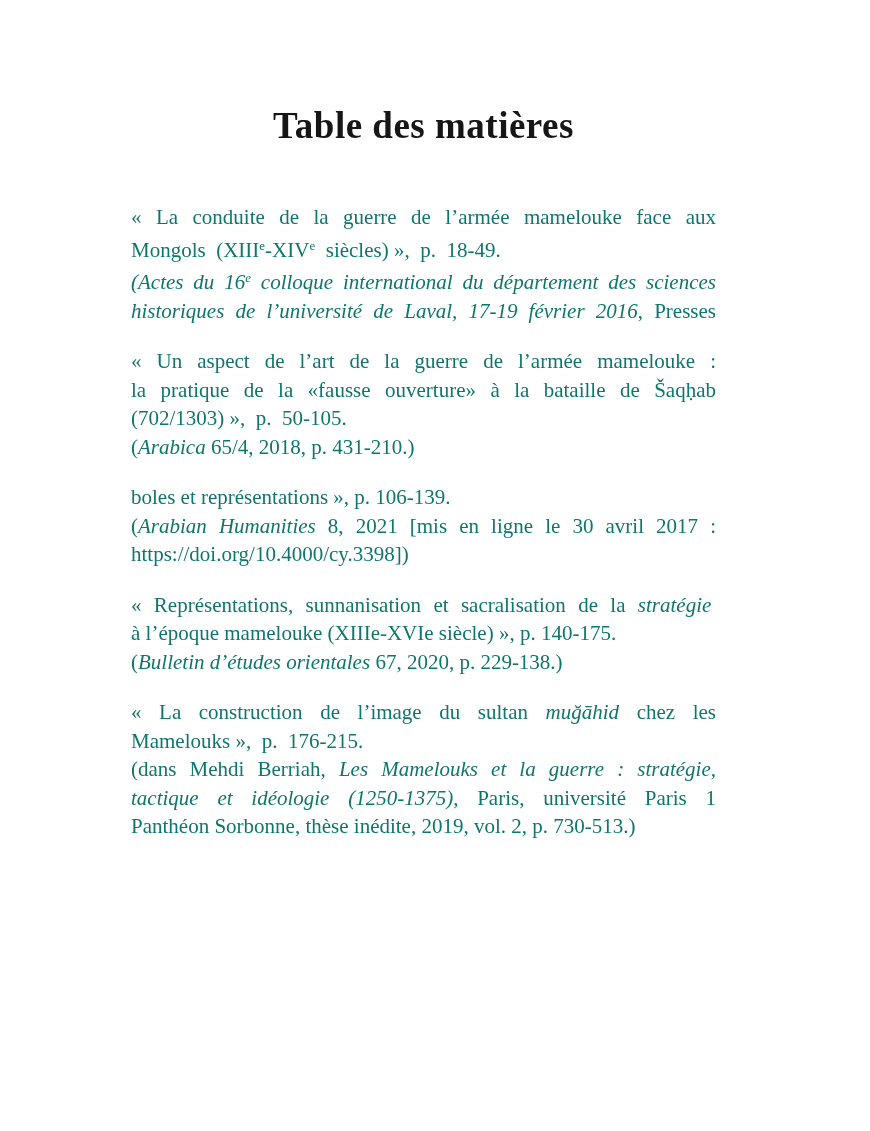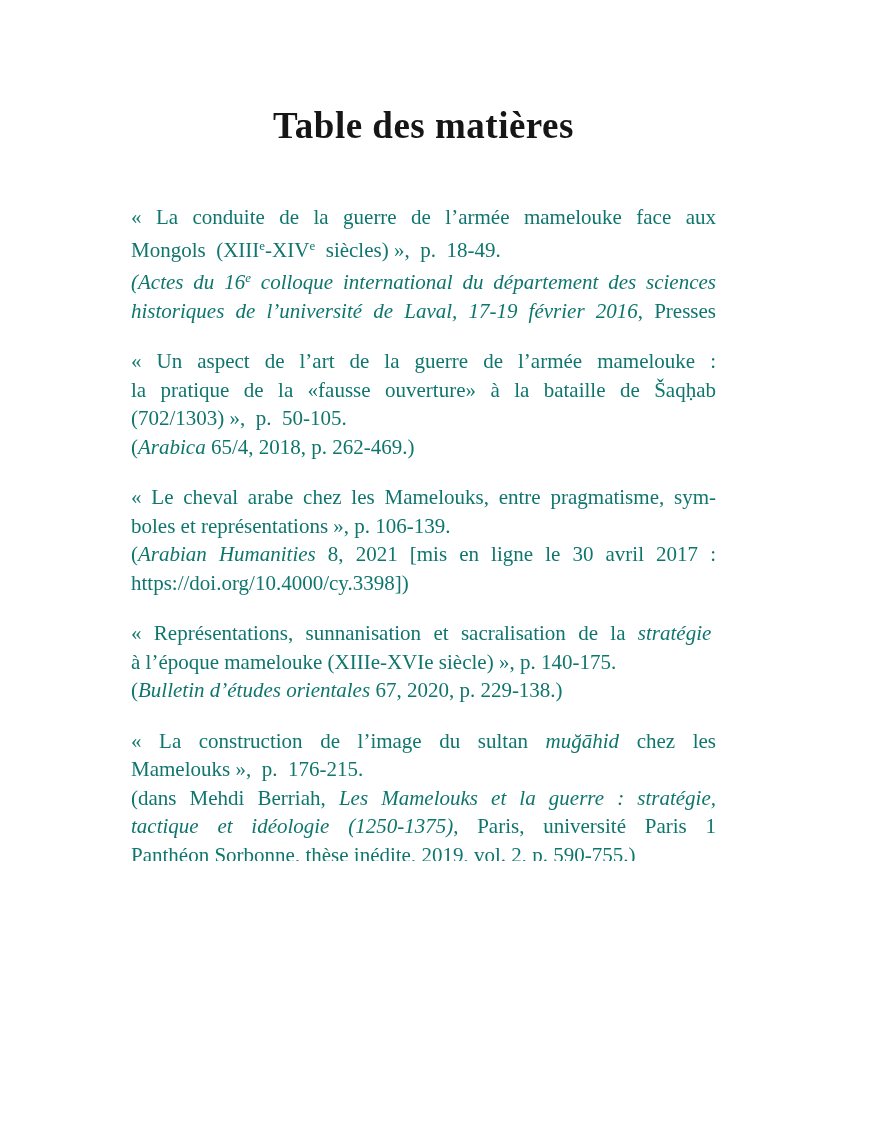--- a/index.html
+++ b/index.html
@@ -69,36 +69,35 @@
       <div class="entry">
         <div class="line j" style="word-spacing: 9.175px;"><span>« La conduite de la guerre de l’armée mamelouke face aux</span></div>
         <div class="line"><span>Mongols  (XIII</span><span class="sup">e</span><span>-XIV</span><span class="sup">e</span><span>  siècles) »,  p.  18-49.</span></div>
         <div class="line j" style="word-spacing: 4.60352px;"><span class="it">(Actes du 16</span><span class="it sup">e</span><span class="it"> colloque international du département des sciences</span></div>
         <div class="line j" style="word-spacing: 5.90234px;"><span class="it">historiques de l’université de Laval, 17-19 février 2016</span><span>, Presses</span></div>
       </div>
       <div class="entry">
         <div class="line j" style="word-spacing: 9.76989px;"><span>« Un aspect de l’art de la guerre de l’armée mamelouke :</span></div>
         <div class="line j" style="word-spacing: 9.17031px;"><span>la pratique de la «fausse ouverture» à la bataille de Šaqḥab</span></div>
         <div class="line"><span>(702/1303) »,  p.  50-105.</span></div>
-        <div class="line"><span>(</span><span class="it">Arabica</span><span> 65/4, 2018, p. 262-469.)</span></div>
+        <div class="line"><span>(</span><span class="it">Arabica</span><span> 65/4, 2018, p. 431-210.)</span></div>
       </div>
       <div class="entry">
-        <div class="line j" style="word-spacing: 4.55208px;"><span>« Le cheval arabe chez les Mamelouks, entre pragmatisme, sym-</span></div>
         <div class="line"><span>boles et représentations », p. 106-139.</span></div>
         <div class="line j" style="word-spacing: 6.83665px;"><span>(</span><span class="it">Arabian Humanities</span><span> 8, 2021 [mis en ligne le 30 avril 2017 :</span></div>
         <div class="line"><span>https://doi.org/10.4000/cy.3398])</span></div>
       </div>
       <div class="entry">
         <div class="line j" style="word-spacing: 7.08929px;"><span>« Représentations, sunnanisation et sacralisation de la </span><span class="it">stratégie</span></div>
         <div class="line"><span>à l’époque mamelouke (XIIIe-XVIe siècle) », p. 140-175.</span></div>
         <div class="line"><span>(</span><span class="it">Bulletin d’études orientales</span><span> 67, 2020, p. 229-138.)</span></div>
       </div>
       <div class="entry">
         <div class="line j" style="word-spacing: 12.3177px;"><span>« La construction de l’image du sultan </span><span class="it">muğāhid</span><span> chez les</span></div>
         <div class="line"><span>Mamelouks »,  p.  176-215.</span></div>
         <div class="line j" style="word-spacing: 7.86458px;"><span>(dans Mehdi Berriah, </span><span class="it">Les Mamelouks et la guerre : stratégie,</span></div>
         <div class="line j" style="word-spacing: 13.5px;"><span class="it">tactique et idéologie (1250-1375)</span><span>, Paris, université Paris 1</span></div>
-        <div class="line"><span>Panthéon Sorbonne, thèse inédite, 2019, vol. 2, p. 590-755.)</span></div>
+        <div class="line"><span>Panthéon Sorbonne, thèse inédite, 2019, vol. 2, p. 730-513.)</span></div>
       </div>
     </div>
 
   <div class="folio">217</div>
 </div>
 
 </body></html>

